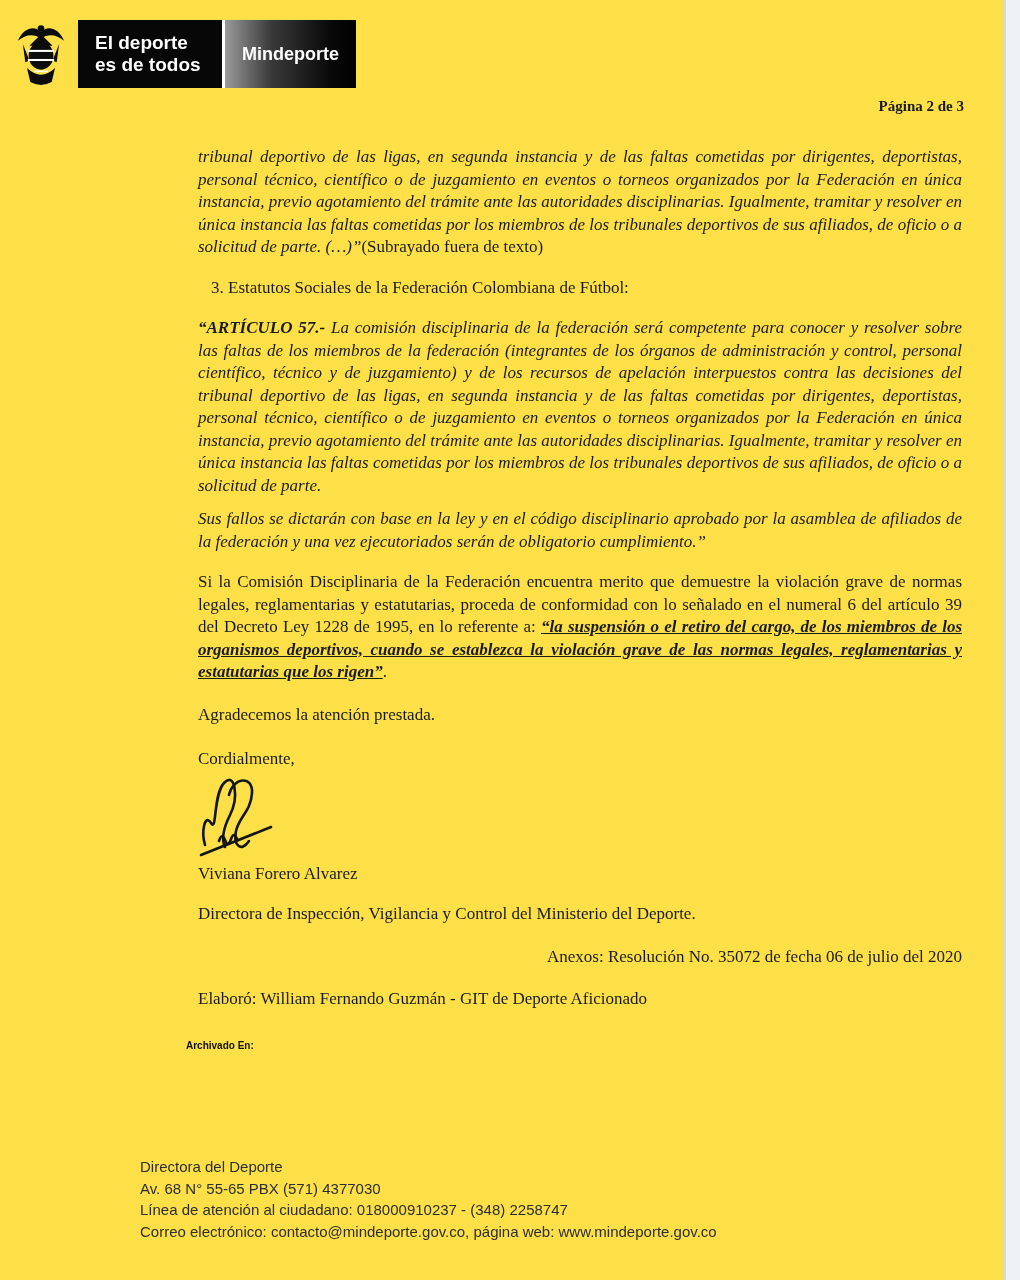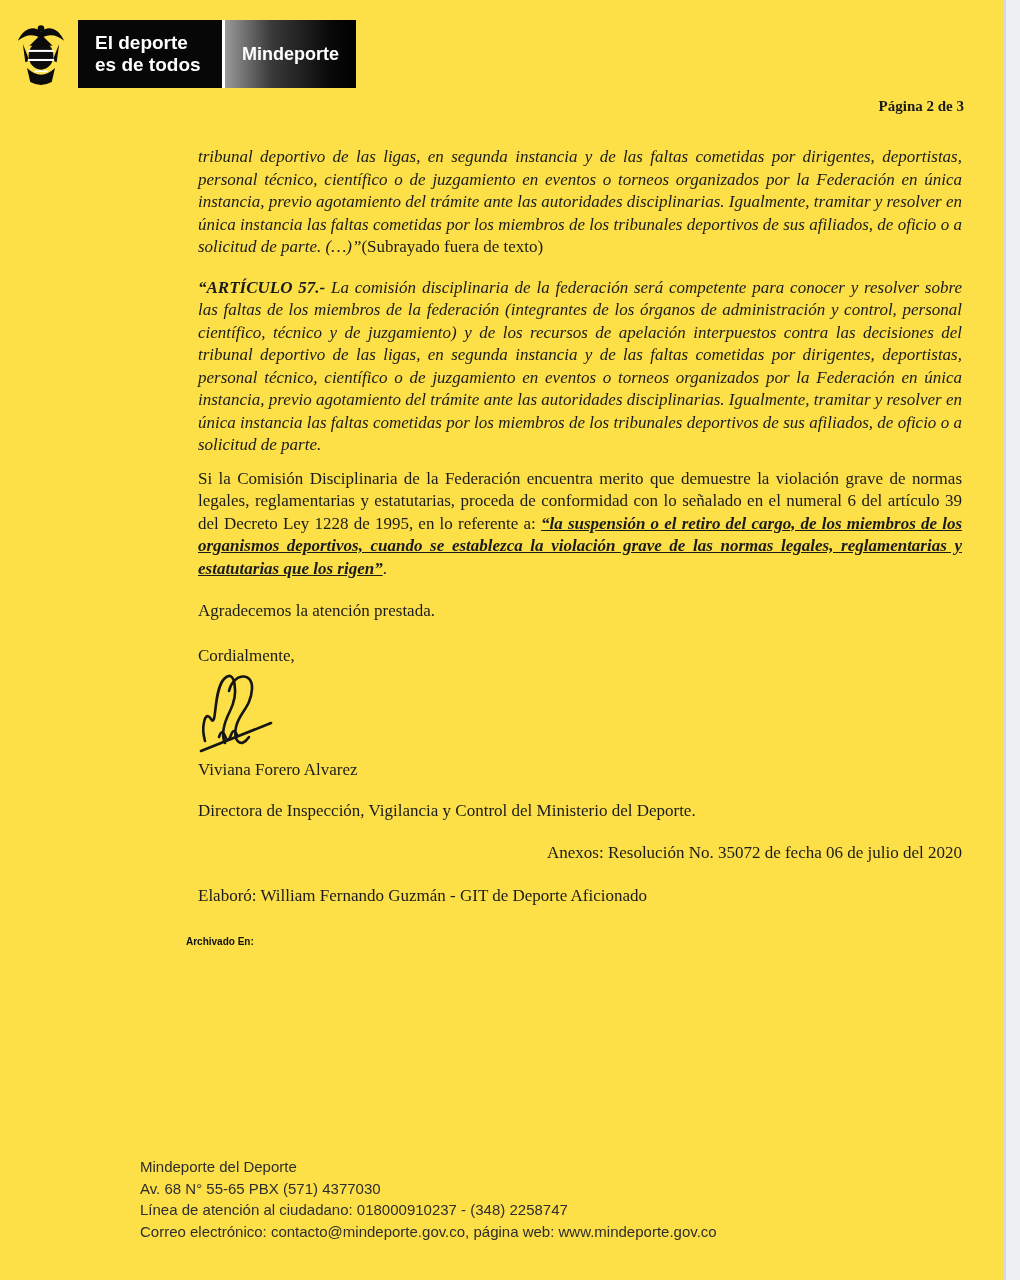--- a/index.html
+++ b/index.html
@@ -93,23 +93,25 @@
       </div>
       <div class="logo-right">Mindeporte</div>
     </div>
   </div>
 
   <div class="page-number">Página 2 de 3</div>
 
   <div class="main">
     <p><span class="it">tribunal deportivo de las ligas, en segunda instancia y de las faltas cometidas por dirigentes, deportistas, personal técnico, científico o de juzgamiento en eventos o torneos organizados por la Federación en única instancia, previo agotamiento del trámite ante las autoridades disciplinarias. Igualmente, tramitar y resolver en única instancia las faltas cometidas por los miembros de los tribunales deportivos de sus afiliados, de oficio o a solicitud de parte. (…)”</span><span>(Subrayado fuera de texto)</span></p>
 
+    <p class="item3">3. Estatutos Sociales de la Federación Colombiana de Fútbol:</p>
 
     <p class="article it"><span class="article-lead">“ARTÍCULO 57.-</span><span> La comisión disciplinaria de la federación será competente para conocer y resolver sobre las faltas de los miembros de la federación (integrantes de los órganos de administración y control, personal científico, técnico y de juzgamiento) y de los recursos de apelación interpuestos contra las decisiones del tribunal deportivo de las ligas, en segunda instancia y de las faltas cometidas por dirigentes, deportistas, personal técnico, científico o de juzgamiento en eventos o torneos organizados por la Federación en única instancia, previo agotamiento del trámite ante las autoridades disciplinarias. Igualmente, tramitar y resolver en única instancia las faltas cometidas por los miembros de los tribunales deportivos de sus afiliados, de oficio o a solicitud de parte.</span></p>
 
+    <p class="it">Sus fallos se dictarán con base en la ley y en el código disciplinario aprobado por la asamblea de afiliados de la federación y una vez ejecutoriados serán de obligatorio cumplimiento.”</p>
 
 
     <p><span>Si la Comisión Disciplinaria de la Federación encuentra merito que demuestre la violación grave de normas legales, reglamentarias y estatutarias, proceda de conformidad con lo señalado en el numeral 6 del artículo 39 del Decreto Ley 1228 de 1995, en lo referente a: </span><span class="underl">“la suspensión o el retiro del cargo, de los miembros de los organismos deportivos, cuando se establezca la violación grave de las normas legales, reglamentarias y estatutarias que los rigen”</span><span>.</span></p>
 
     <p class="thanks">Agradecemos la atención prestada.</p>
 
     <p class="salutation">Cordialmente,</p>
 
     <div class="sig-block">
       <svg viewBox="0 0 100 90" fill="none" stroke="#151515" stroke-width="2.6" stroke-linecap="round" aria-hidden="true">
@@ -123,18 +125,18 @@
     <p class="sig-name">Viviana Forero Alvarez</p>
     <p class="sig-title">Directora de Inspección, Vigilancia y Control del Ministerio del Deporte.</p>
 
     <p class="annex">Anexos: Resolución No. 35072 de fecha 06 de julio del 2020</p>
     <p class="prepared">Elaboró: William Fernando Guzmán - GIT de Deporte Aficionado</p>
 
     <div class="archived">Archivado En:</div>
   </div>
 
   <div class="footer">
-    <div>Mindeporte del Deporte</div>
+    <div>Directora del Deporte</div>
     <div>Av. 68 N° 55-65 PBX (571) 4377030</div>
     <div>Línea de atención al ciudadano: 018000910237 - (348) 2258747</div>
     <div>Correo electrónico: contacto@mindeporte.gov.co, página web: www.mindeporte.gov.co</div>
   </div>
 </div>
 
 </body></html>

